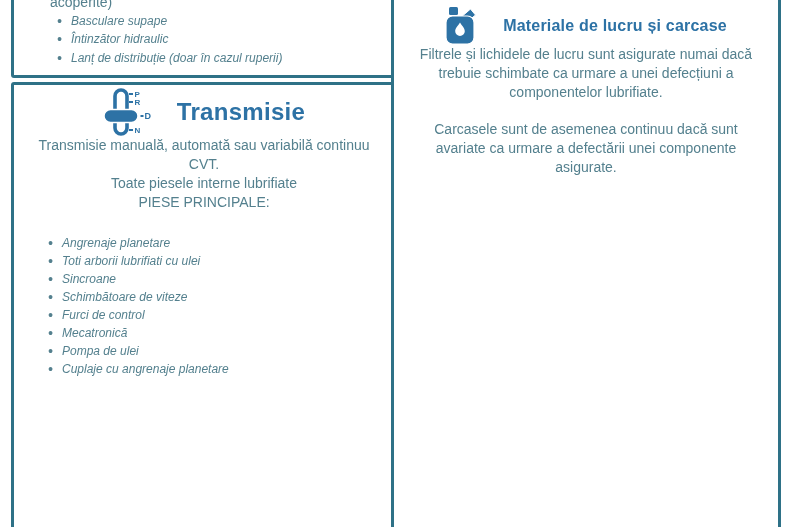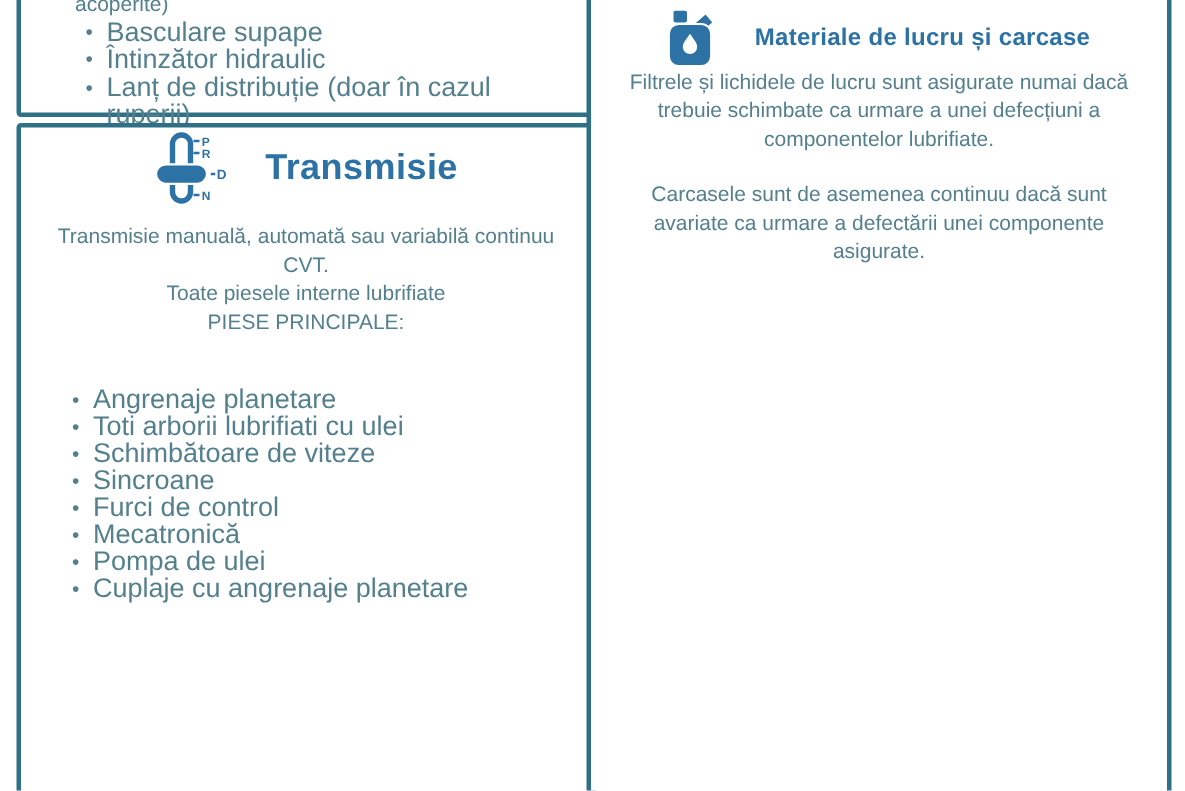--- a/index.html
+++ b/index.html
@@ -31,39 +31,40 @@
     display:flex;align-items:center;justify-content:center;gap:24px;
   }
   .panel-title{
     margin:0;color:var(--accent);font-weight:bold;
   }
   #panel-transmission .panel-title{font-size:24px;letter-spacing:0.3px;}
   #panel-materials .panel-title{font-size:16px;letter-spacing:0.2px;}
 
   .bullet-list{
     list-style:none;margin:0;padding:0 0 0 21px;
-    font-size:18px;
+    font-size:12px;
+    font-style:italic;
   }
   #panel-timing .bullet-list{line-height:18.5px;}
-  #panel-transmission .bullet-list{margin-top:33px;line-height:18px;}
+  #panel-transmission .bullet-list{margin-top:22px;line-height:18px;}
   .bullet-item{
     position:relative;padding-left:15px;
   }
   .bullet-item::before{
     content:"•";position:absolute;left:1px;top:0;
     font-size:14px;color:var(--body);
   }
   .cont-line{
     padding-left:15px;font-size:14px;line-height:18.5px;
   }
   .center-lines{
     text-align:center;font-size:14px;line-height:19px;
   }
   .center-lines .text-line{white-space:nowrap;}
-  #panel-transmission .center-lines{margin-top:12px;}
+  #panel-transmission .center-lines{}
   #panel-materials .para-1{}
   #panel-materials .para-2{margin-top:18px;}
 
   .icon{flex:0 0 auto;display:block;}
   svg text{font-family:"Liberation Sans", sans-serif;}
 </style>
 </head>
 <body>
 
 <section class="panel" id="panel-timing">
@@ -92,22 +93,22 @@
   </header>
   <div class="center-lines">
       <div class="text-line">Transmisie manuală, automată sau variabilă continuu</div>
       <div class="text-line">CVT.</div>
       <div class="text-line">Toate piesele interne lubrifiate</div>
       <div class="text-line">PIESE PRINCIPALE:</div>
     </div>
   <ul class="bullet-list">
       <li class="bullet-item">Angrenaje planetare</li>
       <li class="bullet-item">Toti arborii lubrifiati cu ulei</li>
+      <li class="bullet-item">Sincroane</li>
       <li class="bullet-item">Schimbătoare de viteze</li>
-      <li class="bullet-item">Sincroane</li>
       <li class="bullet-item">Furci de control</li>
       <li class="bullet-item">Mecatronică</li>
       <li class="bullet-item">Pompa de ulei</li>
       <li class="bullet-item">Cuplaje cu angrenaje planetare</li>
     </ul>
 </section>
 
 <section class="panel" id="panel-materials">
   <header class="panel-header">
     <svg class="icon" width="34" height="38" viewBox="0 0 34 38" aria-hidden="true">

